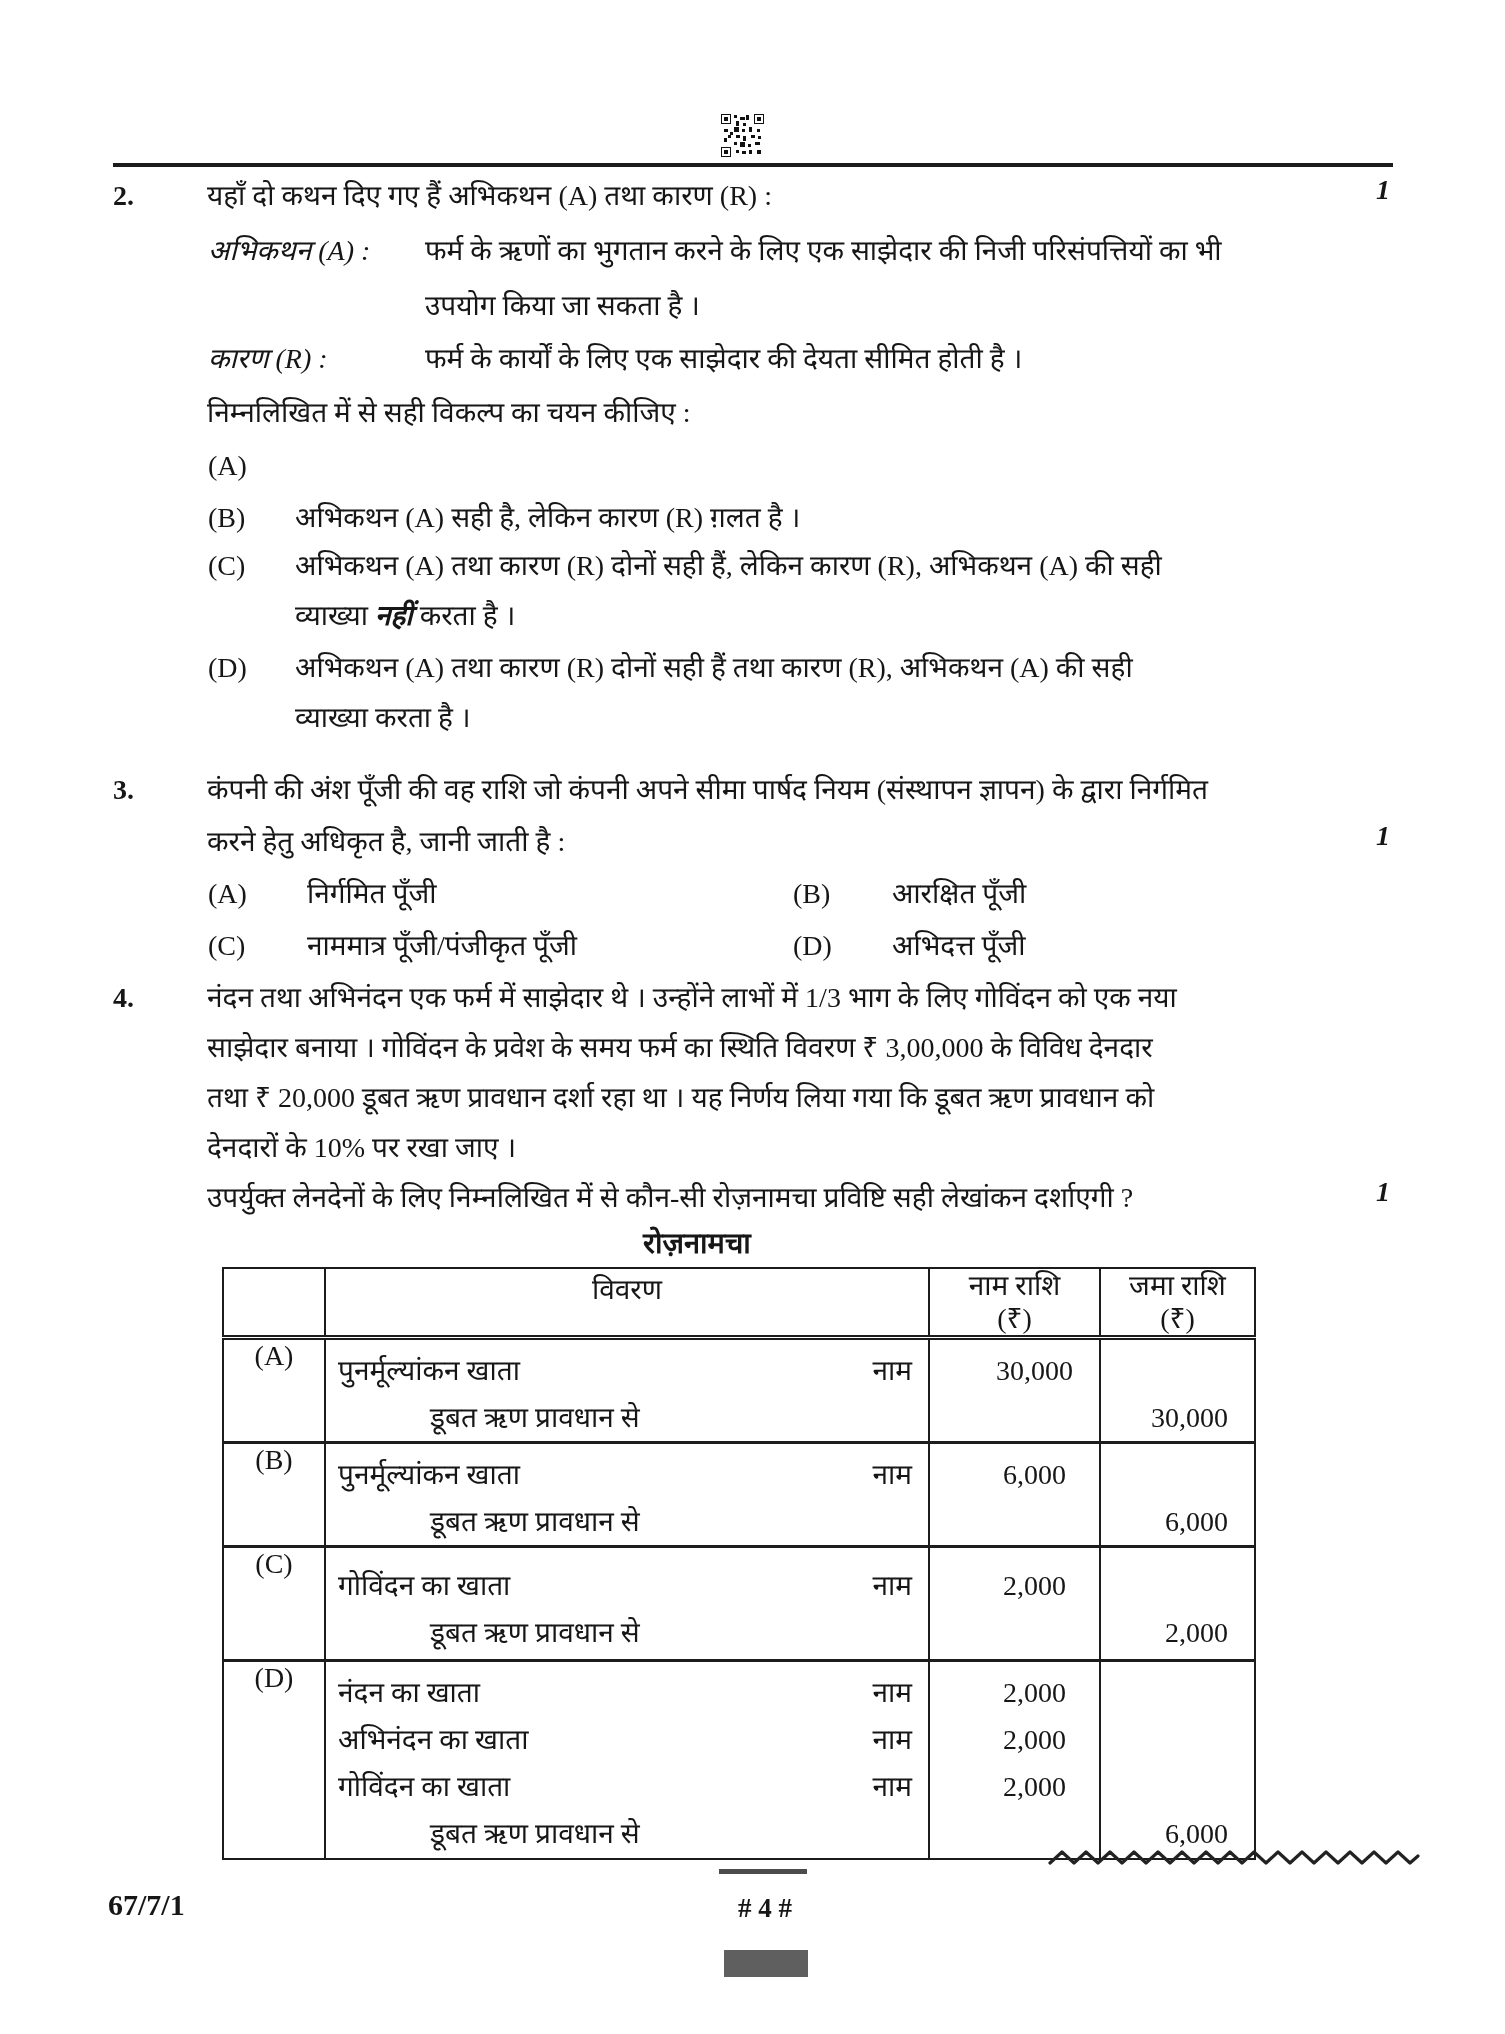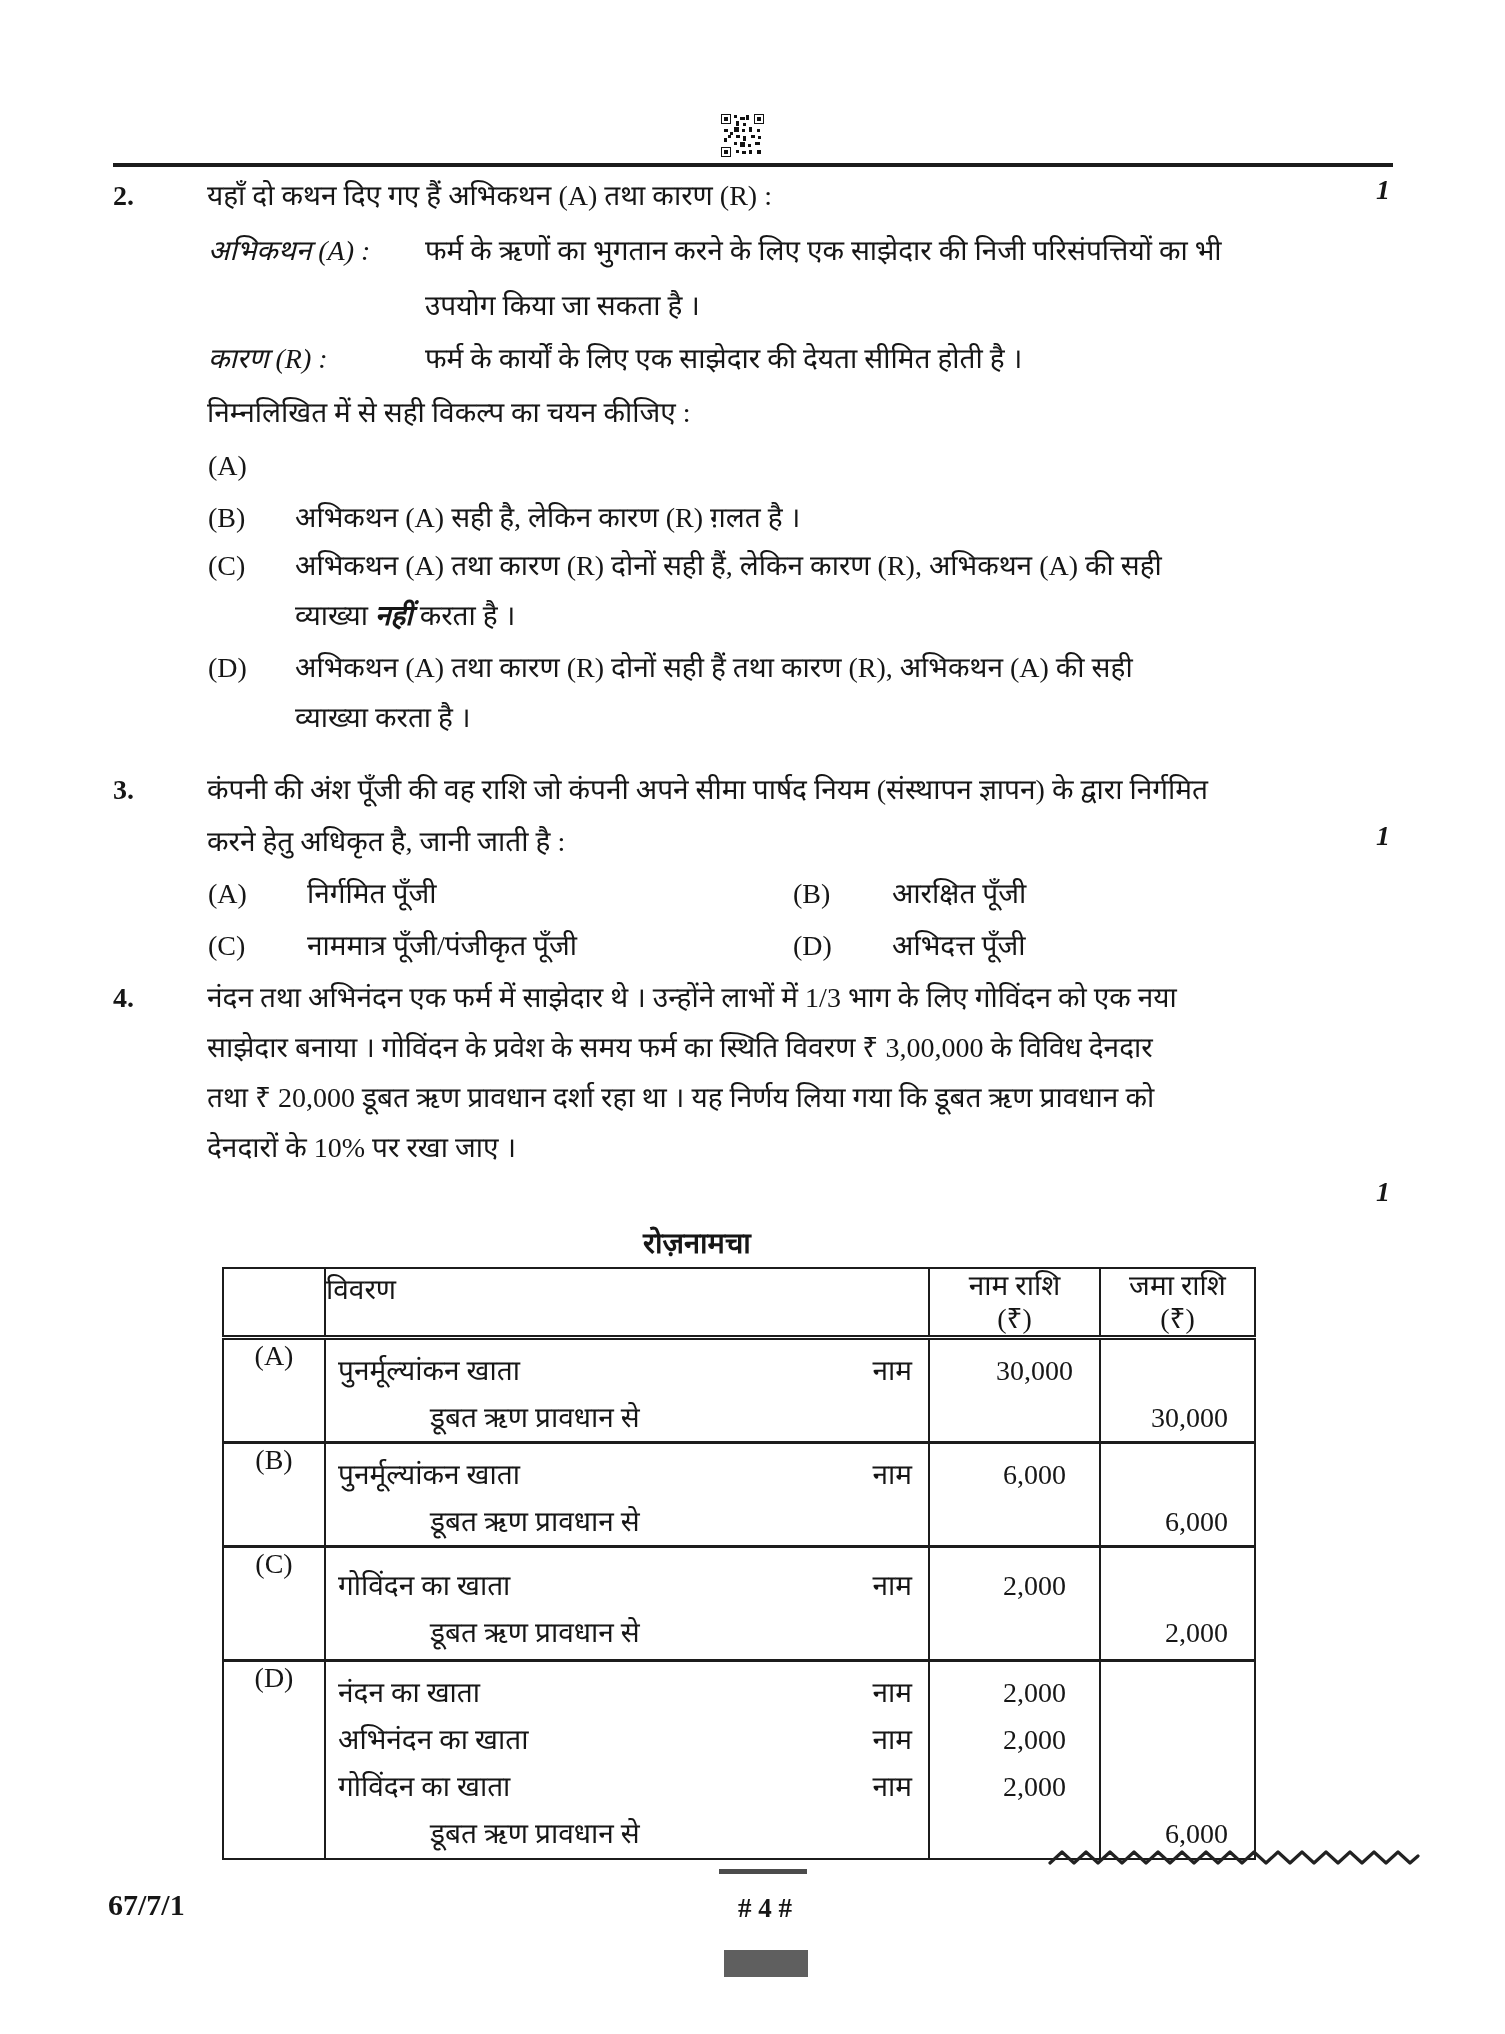--- a/index.html
+++ b/index.html
@@ -44,21 +44,21 @@
     table-layout:fixed;
     font-size:28px;
   }
   .journal td {
     border:2px solid #1c1c1c;
     vertical-align:top;
     padding:0;
   }
   .journal tr.jhead td { border-bottom:5px double #1c1c1c; height:66px; }
   .journal tr.jrow td  { border-top:3px solid #1c1c1c; }
-  .hd-part { text-align:left; vertical-align:middle; padding-left:12px; }
+  .hd-part { text-align:center; vertical-align:middle; padding-left:12px; }
   .hd-amt  { text-align:center; vertical-align:top; }
   .hd-amt .hline { line-height:33px; padding-top:0; white-space:nowrap; }
   .c-opt   { text-align:center; padding-top:9px; }
   .c-part  { }
   .pline {
     display:flex;
     justify-content:space-between;
     padding:0 16px 0 12px;
     line-height:47px;
     white-space:nowrap;
@@ -187,20 +187,21 @@
   <div class="line" style="left:208px; top:928px;">(C)</div>
   <div class="line" style="left:307px; top:928px;">नाममात्र पूँजी/पंजीकृत पूँजी</div>
   <div class="line" style="left:793px; top:928px;">(D)</div>
   <div class="line" style="left:892px; top:928px;">अभिदत्त पूँजी</div>
 
   <div class="line bold" style="left:113px; top:980px;">4.</div>
   <div class="line" style="left:207px; top:980px;">नंदन तथा अभिनंदन एक फर्म में साझेदार थे । उन्होंने लाभों में 1/3 भाग के लिए गोविंदन को एक नया</div>
   <div class="line" style="left:207px; top:1030px;">साझेदार बनाया । गोविंदन के प्रवेश के समय फर्म का स्थिति विवरण ₹ 3,00,000 के विविध देनदार</div>
   <div class="line" style="left:207px; top:1080px;">तथा ₹ 20,000 डूबत ऋण प्रावधान दर्शा रहा था । यह निर्णय लिया गया कि डूबत ऋण प्रावधान को</div>
   <div class="line" style="left:207px; top:1130px;">देनदारों के 10% पर रखा जाए ।</div>
+  <div class="line" style="left:207px; top:1180px;">उपर्युक्त लेनदेनों के लिए निम्नलिखित में से कौन-सी रोज़नामचा प्रविष्टि सही लेखांकन दर्शाएगी ?</div>
   <div class="mark" style="top:1176px;">1</div>
 
   <div class="jtitle">रोज़नामचा</div>
 
   <table class="journal">
     <colgroup>
         <col style="width:102px">
         <col style="width:604px">
         <col style="width:171px">
         <col style="width:155px">

